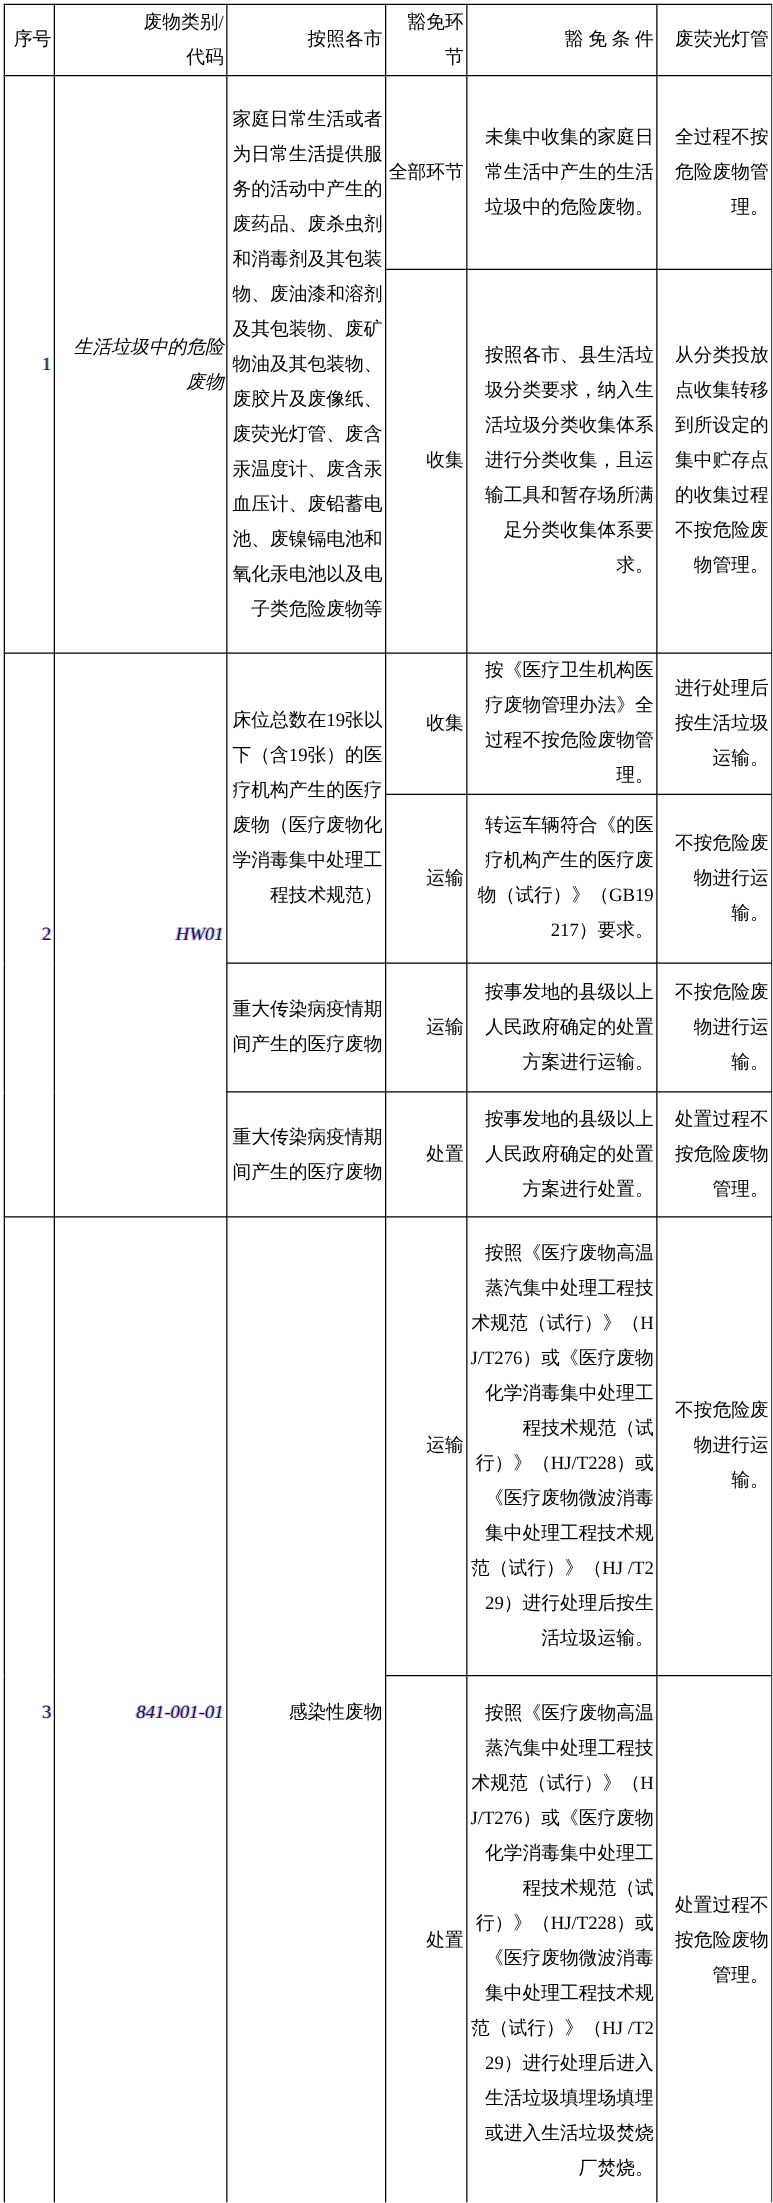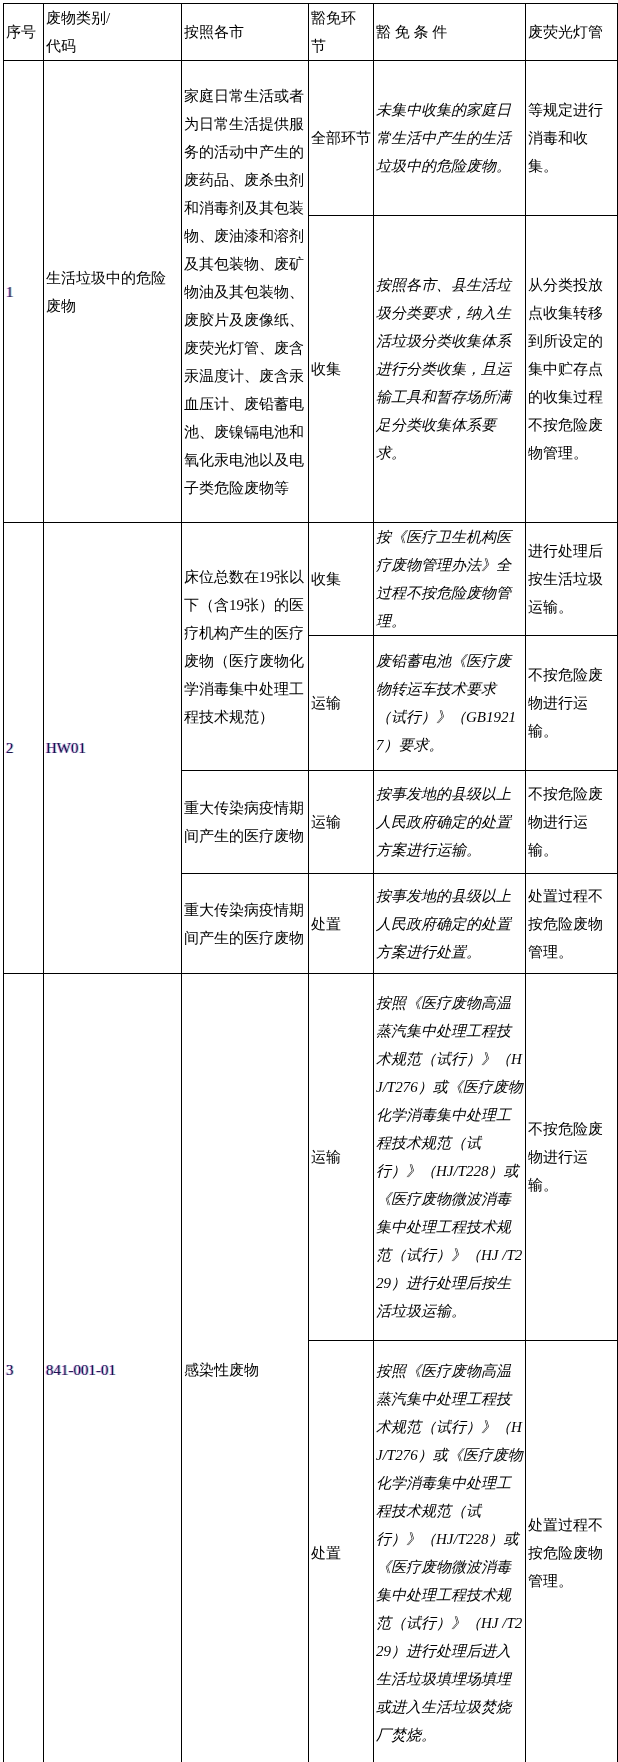--- a/index.html
+++ b/index.html
@@ -15,29 +15,29 @@
     border-collapse:collapse;
     table-layout:fixed;
     margin:3px 0 0 3px;
     width:614px;
   }
   table.doc td, table.doc th{
     border:1px solid #000000;
     font-size:15px;
     line-height:28px;
     font-weight:normal;
-    text-align:left;
+    text-align:right;
     vertical-align:middle;
     padding:0 2px;
     word-break:break-all;
     overflow:hidden;
   }
   td.stage, th.stage{padding:0 6px;}
-  td.cat{padding:0 1px;}
-  td.cond{padding:0 0;font-style:italic;}
+  td.cat{padding:0 1px;font-style:italic;}
+  td.cond{padding:0 0;}
   .two-line span{display:block;}
   
   .code{
     color:#1d1450;
     text-shadow:-1px 0 rgba(205,0,150,0.40), 1px 0 rgba(0,160,200,0.38);
   }
 </style>
 </head>
 <body>
 
@@ -67,39 +67,39 @@
       <th>豁 免 条 件</th>
       <th>废荧光灯管</th>
     </tr>
 
     <tr style="height:155px">
       <td rowspan="2" class="code">1</td>
       <td rowspan="2" class="cat">生活垃圾中的危险废物</td>
       <td rowspan="2">家庭日常生活或者为日常生活提供服务的活动中产生的废药品、废杀虫剂和消毒剂及其包装物、废油漆和溶剂及其包装物、废矿物油及其包装物、废胶片及废像纸、废荧光灯管、废含汞温度计、废含汞血压计、废铅蓄电池、废镍镉电池和氧化汞电池以及电子类危险废物等</td>
       <td class="stage">全部环节</td>
       <td class="cond">未集中收集的家庭日常生活中产生的生活垃圾中的危险废物。</td>
-      <td>等规定进行消毒和收集。</td>
+      <td>全过程不按危险废物管理。</td>
     </tr>
     <tr style="height:307px">
       <td class="stage">收集</td>
       <td class="cond">按照各市、县生活垃圾分类要求，纳入生活垃圾分类收集体系进行分类收集，且运输工具和暂存场所满足分类收集体系要求。</td>
       <td>从分类投放点收集转移到所设定的集中贮存点的收集过程不按危险废物管理。</td>
     </tr>
 
     <tr style="height:103px">
       <td rowspan="4" class="code">2</td>
       <td rowspan="4" class="code cat">HW01</td>
       <td rowspan="2">床位总数在19张以下（含19张）的医疗机构产生的医疗废物（医疗废物化学消毒集中处理工程技术规范）</td>
       <td class="stage">收集</td>
       <td class="cond">按《医疗卫生机构医疗废物管理办法》全过程不按危险废物管理。</td>
       <td>进行处理后按生活垃圾运输。</td>
     </tr>
     <tr style="height:135px">
       <td class="stage">运输</td>
-      <td class="cond">废铅蓄电池《医疗废物转运车技术要求（试行）》（GB19217）要求。</td>
+      <td class="cond">转运车辆符合《的医疗机构产生的医疗废物（试行）》（GB19217）要求。</td>
       <td>不按危险废物进行运输。</td>
     </tr>
     <tr style="height:103px">
       <td>重大传染病疫情期间产生的医疗废物</td>
       <td class="stage">运输</td>
       <td class="cond">按事发地的县级以上人民政府确定的处置方案进行运输。</td>
       <td>不按危险废物进行运输。</td>
     </tr>
     <tr style="height:100px">
       <td>重大传染病疫情期间产生的医疗废物</td>

